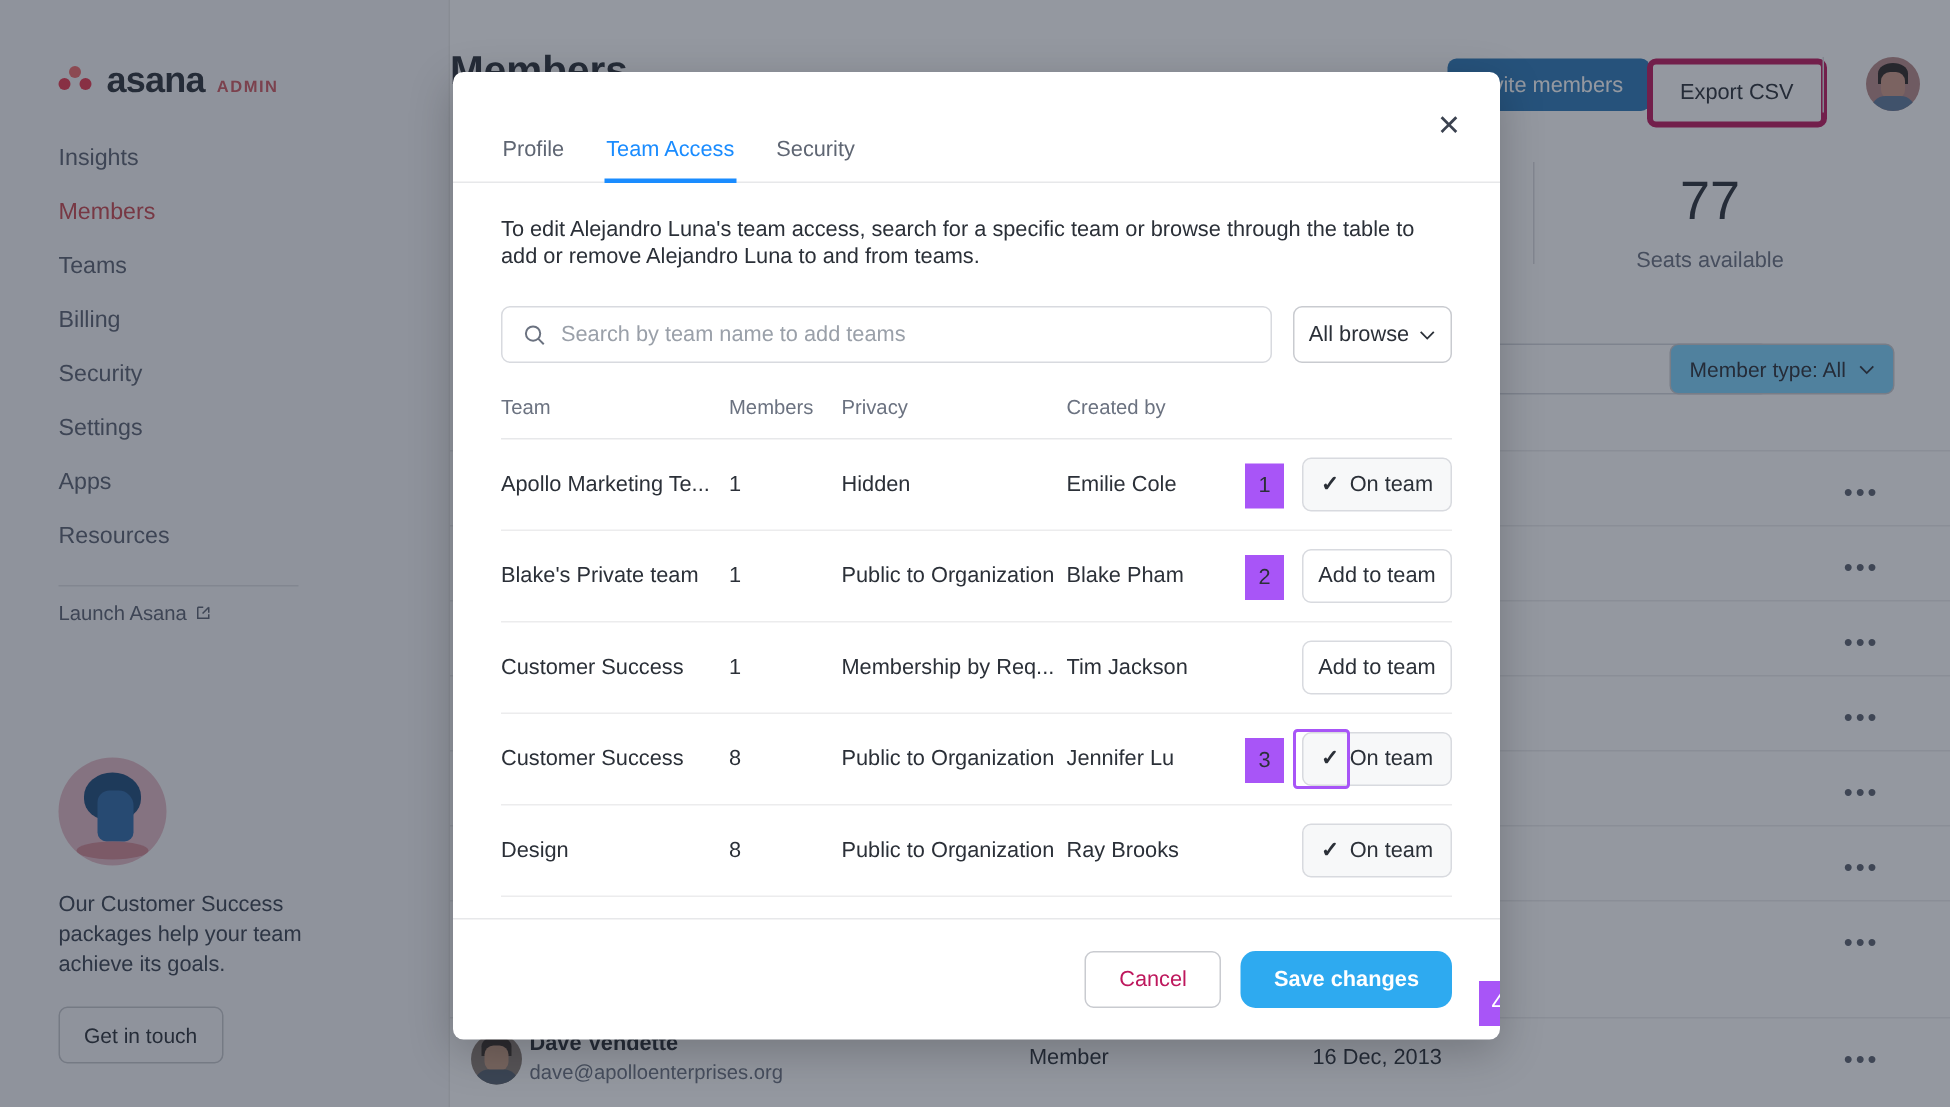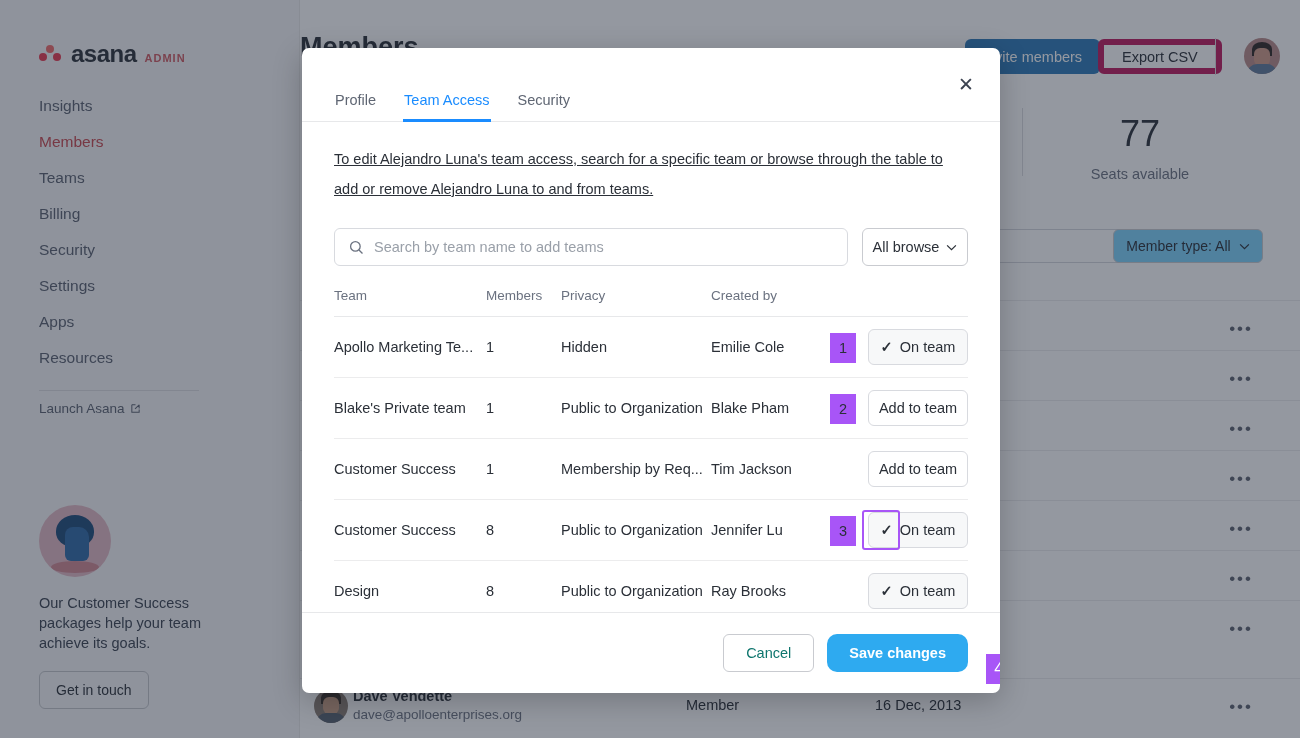--- a/index.html
+++ b/index.html
@@ -51,22 +51,22 @@
   }
 
   .main { position: absolute; left: 300px; top: 0; right: 0; height: 738px; }
   .page-title { position: absolute; left: 0px; top: 32px; font-size: 27px; font-weight: 700; color: #2b3038; }
   .btn-invite {
     position: absolute; left: 665px; top: 39px; height: 35px; padding: 0 18px;
     background: #2d7ab8; color: #fff; border: none; border-radius: 6px;
     font-size: 14.5px; font-family: inherit; cursor: pointer;
   }
   .btn-export {
-    position: absolute; left: 798px; top: 39px; height: 35px; padding: 0 18px;
-    background: #fff; color: #2b3038; border: 6px solid #be185d; border-radius: 6px;
+    position: absolute; left: 798px; top: 39px; height: 46px; padding: 0 18px;
+    background: #fff; color: #2b3038; border: 4px solid #be185d; border-radius: 6px;
     font-size: 14.5px; font-family: inherit; cursor: pointer;
   }
   .hdr-sep { position: absolute; left: 915px; top: 38px; width: 1px; height: 37px; background: #dcdde0; }
   .hdr-avatar {
     position: absolute; left: 944px; top: 38px; width: 36px; height: 36px; border-radius: 50%;
     background: #b98a88; overflow:hidden; cursor: pointer;
   }
   .hdr-avatar .h { position:absolute; left:8px; top:4px; width:20px; height:14px; background:#2f2724; border-radius:50% 50% 0 0; }
   .hdr-avatar .f { position:absolute; left:10px; top:10px; width:16px; height:18px; background:#cf9a86; border-radius:6px; }
   .hdr-avatar .b { position:absolute; left:3px; top:26px; width:30px; height:14px; background:#5f7a99; border-radius:10px 10px 0 0; }
@@ -123,21 +123,21 @@
     font-family: inherit;
   }
   .tabs { display: flex; gap: 26px; padding: 0 32px; margin-top: 18px; border-bottom: 1px solid #e7e8ea; }
   .tab {
     font-size: 14.5px; color: #5f6673; padding: 0 1px 11px 1px;
     border-bottom: 3px solid transparent; cursor: pointer; margin-bottom: -1px;
   }
   .tab.active { color: #1a8cff; border-bottom-color: #1a8cff; }
 
   .modal-body { padding: 22px 32px 0 32px; flex: 1; overflow: hidden; display: flex; flex-direction: column; }
-  .desc { font-size: 14.5px; line-height: 30px; color: #2b3038; max-width: 625px; text-decoration: underline; }
+  .desc { font-size: 14.5px; line-height: 18px; color: #2b3038; max-width: 625px; }
 
   .controls { display: flex; gap: 14px; margin-top: 24px; }
   .search-wrap {
     flex: 1; position: relative; height: 38px;
     border: 1px solid #d8dadf; border-radius: 6px; display: flex; align-items: center;
   }
   .search-wrap .si { margin: 0 10px 0 14px; display: flex; }
   .search-wrap input {
     border: none; outline: none; flex: 1; font-size: 14.5px; color: #2b3038;
     font-family: inherit; background: transparent; padding-right: 12px;
@@ -184,21 +184,21 @@
     position: absolute; right: 68px; top: 10px; width: 38px; height: 40px;
     border: 2px solid #a855f7; border-radius: 3px; pointer-events: none;
   }
 
   .modal-foot {
     border-top: 1px solid #e7e8ea; padding: 0 32px; height: 81px;
     display: flex; align-items: center; justify-content: flex-end; gap: 13px; position: relative;
   }
   .btn-cancel {
     height: 38px; padding: 0 22px; border: 1px solid #c9cbd0; border-radius: 6px;
-    background: #fff; font-size: 14.5px; color: #0f766e; cursor: pointer; font-family: inherit;
+    background: #fff; font-size: 14.5px; color: #be185d; cursor: pointer; font-family: inherit;
   }
   .btn-save {
     height: 38px; padding: 0 22px; border: none; border-radius: 10px;
     background: #2eaaf0; color: #fff; font-size: 14.5px; font-weight: 700;
     cursor: pointer; font-family: inherit;
   }
   .badge.b4 { position: absolute; right: -12px; top: 41px; }
 </style>
 </head>
 <body>

